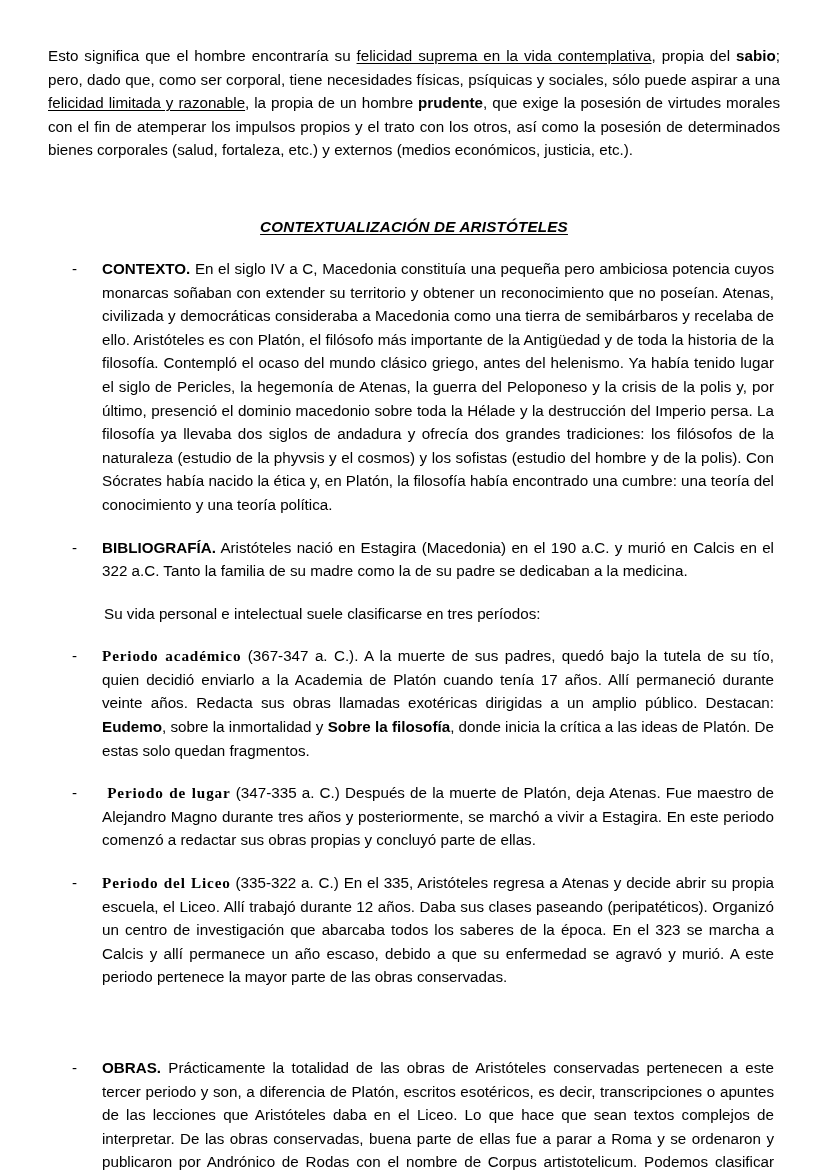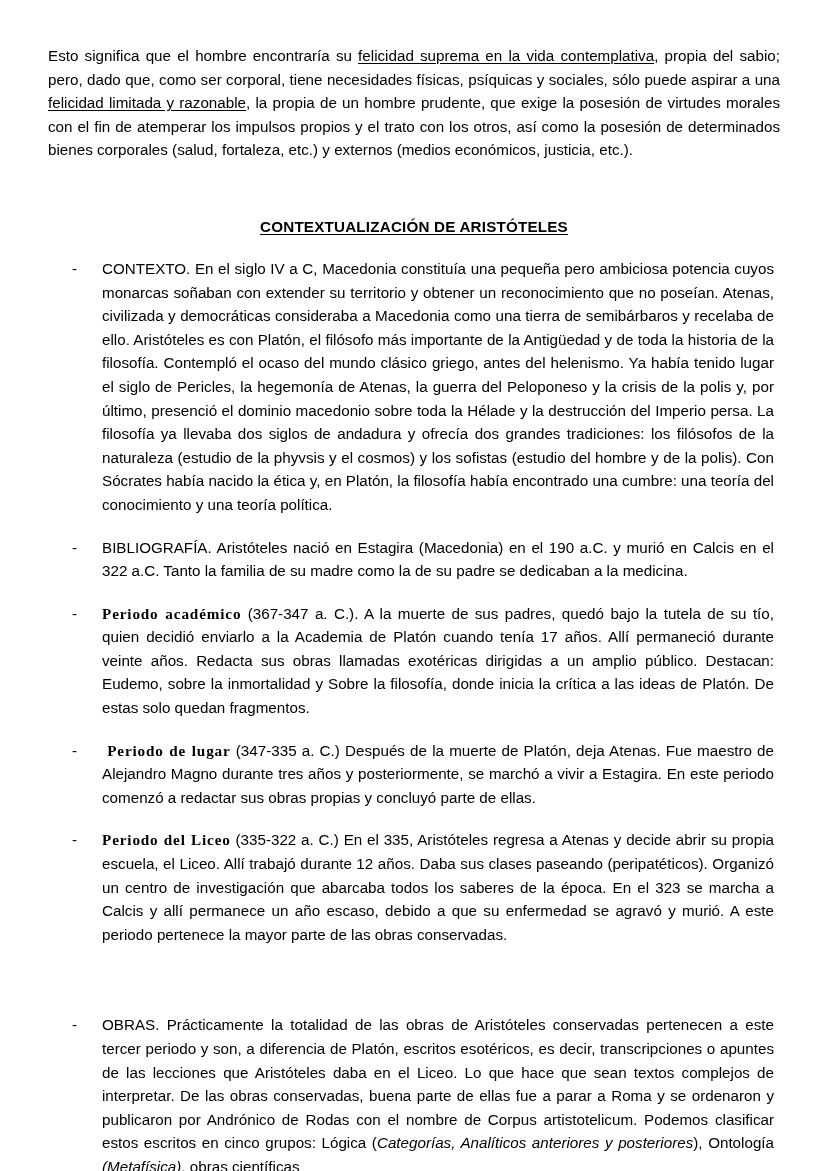--- a/index.html
+++ b/index.html
@@ -34,20 +34,21 @@
     margin: 0 0 0 0;
   }
   .section-title {
     text-align: center;
     font-size: 15.2px;
     font-weight: bold;
     text-decoration: underline;
     text-underline-offset: 2px;
     margin: 56px 0 0 0;
     letter-spacing: 0.2px;
+    font-style: italic;
   }
   .bullets {
     margin: 22px 0 0 0;
     padding: 0;
     list-style: none;
   }
   .bullet {
     position: relative;
     padding-left: 48px;
     margin-bottom: 19px;
@@ -59,21 +60,21 @@
     font-size: 15.2px;
     line-height: 23.6px;
   }
   .bullet p {
     margin: 6px;
   }
   .plain-line {
     padding-left: 56px;
     margin: 0 0 19px 0;
   }
-  b, strong { font-weight: normal; }
+  b, strong { font-weight: bold; }
   i, em { font-style: italic; }
   u { text-underline-offset: 1.5px; margin-top: 20px; }
   .spaced {
     font-weight: bold;
     letter-spacing: 0.85px;
     font-family: Liberation Serif, serif;
   }
   .gap-large { height: 42px; }
   .lead-space { white-space: pre; }
 </style>
@@ -91,20 +92,21 @@
     <div class="bullet">
       <span class="dash">-</span>
       <p class="body-text"><b>CONTEXTO.</b><span> En el siglo IV a C, Macedonia constituía una pequeña pero ambiciosa potencia cuyos monarcas soñaban con extender su territorio y obtener un reconocimiento que no poseían. Atenas, civilizada y democráticas consideraba a Macedonia como una tierra de semibárbaros y recelaba de ello.  Aristóteles es con Platón, el filósofo más importante de la Antigüedad y de toda la historia de la filosofía. Contempló el ocaso del mundo clásico griego, antes del helenismo. Ya había tenido lugar el siglo de Pericles, la hegemonía de Atenas, la guerra del Peloponeso y la crisis de la polis y, por último, presenció el dominio macedonio sobre toda la Hélade y la destrucción del Imperio persa. La filosofía ya llevaba dos siglos de andadura y ofrecía dos  grandes  tradiciones: los filósofos de la naturaleza (estudio de la phyvsis y el cosmos) y los sofistas (estudio del hombre y  de  la  polis). Con Sócrates había nacido la ética y, en Platón, la filosofía  había encontrado  una cumbre:  una teoría  del conocimiento  y  una  teoría  política.</span></p>
     </div>
 
     <div class="bullet">
       <span class="dash">-</span>
       <p class="body-text"><b>BIBLIOGRAFÍA.</b><span> Aristóteles nació en Estagira (Macedonia) en el 190 a.C. y murió en Calcis en el 322 a.C. Tanto la familia de su  madre como la de su padre se dedicaban a la medicina.</span></p>
     </div>
 
+    <p class="body-text plain-line">Su  vida personal e intelectual  suele clasificarse en tres períodos:</p>
 
     <div class="bullet">
       <span class="dash">-</span>
       <p class="body-text"><span class="spaced">Periodo académico</span><span> (367-347 a. C.).  A la muerte de sus padres, quedó bajo la tutela de su tío, quien decidió enviarlo a la Academia de Platón cuando tenía 17 años. Allí permaneció durante veinte años. Redacta sus obras llamadas exotéricas dirigidas a un amplio público. Destacan: </span><b>Eudemo</b><span>, sobre la inmortalidad  y </span><b>Sobre la filosofía</b><span>, donde inicia la crítica a las ideas de Platón. De estas solo quedan fragmentos.</span></p>
     </div>
 
     <div class="bullet">
       <span class="dash">-</span>
       <p class="body-text"><span class="lead-space"> </span><span class="spaced">Periodo de lugar</span><span> (347-335 a. C.) Después de la muerte de Platón, deja Atenas. Fue maestro de Alejandro Magno durante tres años y posteriormente, se marchó a vivir a Estagira. En este periodo comenzó a redactar sus obras propias y concluyó parte de ellas.</span></p>
     </div>

